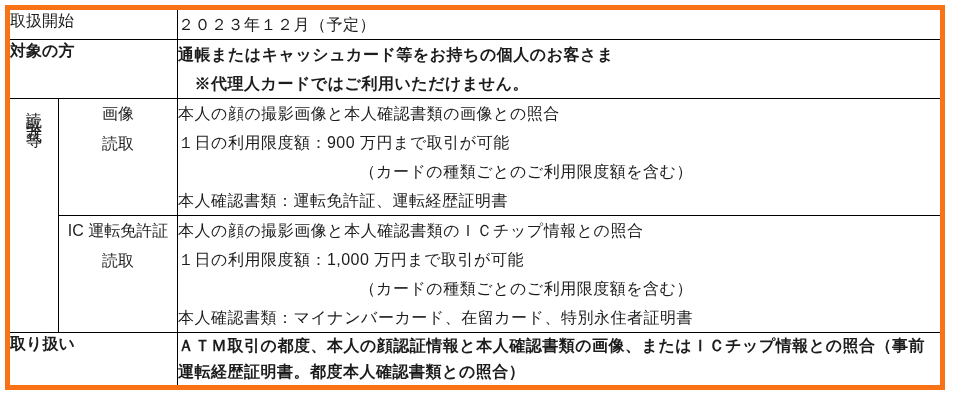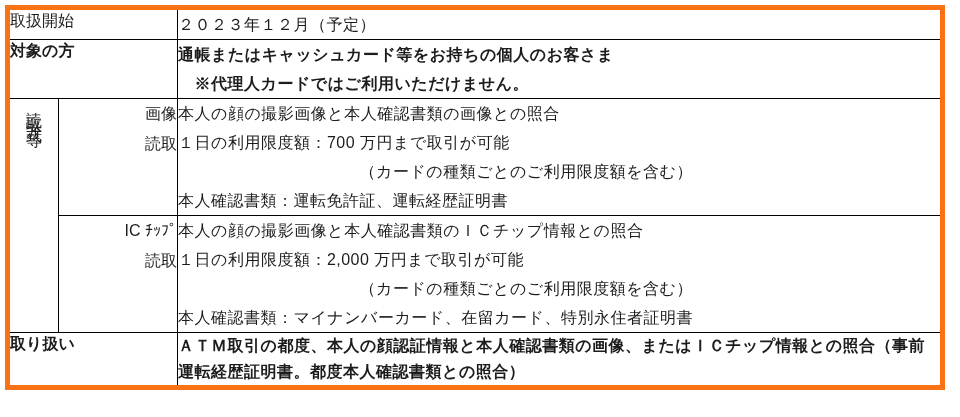--- a/index.html
+++ b/index.html
@@ -59,21 +59,21 @@
   }
   .vlabel-inner {
     display: inline-block;
     writing-mode: vertical-rl;
     text-orientation: upright;
     font-size: 16px;
     letter-spacing: 5px;
     line-height: 1;
   }
   td.sublabel {
-    text-align: right;
+    text-align: center;
     padding-top: 23px;
     font-size: 16px;
   }
   td.sublabel .subline {
     line-height: 30px;
     white-space: pre;
   }
 </style>
 </head>
 <body>
@@ -108,34 +108,34 @@
   <tr class="r3">
     <td class="vlabel" rowspan="2">
       <span class="vlabel-inner">読取方式等</span>
     </td>
     <td class="sublabel">
       <div class="subline">画像</div>
       <div class="subline">読取</div>
     </td>
     <td class="content">
       <div class="line">本人の顔の撮影画像と本人確認書類の画像との照合</div>
-      <div class="line">１日の利用限度額：700 万円まで取引が可能</div>
+      <div class="line">１日の利用限度額：900 万円まで取引が可能</div>
       <div class="line">　　　　　　　　　　　（カードの種類ごとのご利用限度額を含む）</div>
       <div class="line">本人確認書類：運転免許証、運転経歴証明書</div>
     </td>
   </tr>
 
   <tr class="r4">
     <td class="sublabel">
-      <div class="subline">IC ﾁｯﾌﾟ</div>
+      <div class="subline">IC 運転免許証</div>
       <div class="subline">読取</div>
     </td>
     <td class="content">
       <div class="line">本人の顔の撮影画像と本人確認書類のＩＣチップ情報との照合</div>
-      <div class="line">１日の利用限度額：2,000 万円まで取引が可能</div>
+      <div class="line">１日の利用限度額：1,000 万円まで取引が可能</div>
       <div class="line">　　　　　　　　　　　（カードの種類ごとのご利用限度額を含む）</div>
       <div class="line">本人確認書類：マイナンバーカード、在留カード、特別永住者証明書</div>
     </td>
   </tr>
 
   <tr class="r5">
     <td class="label" colspan="2">
       <span>取り扱い</span>
     </td>
     <td class="content">

